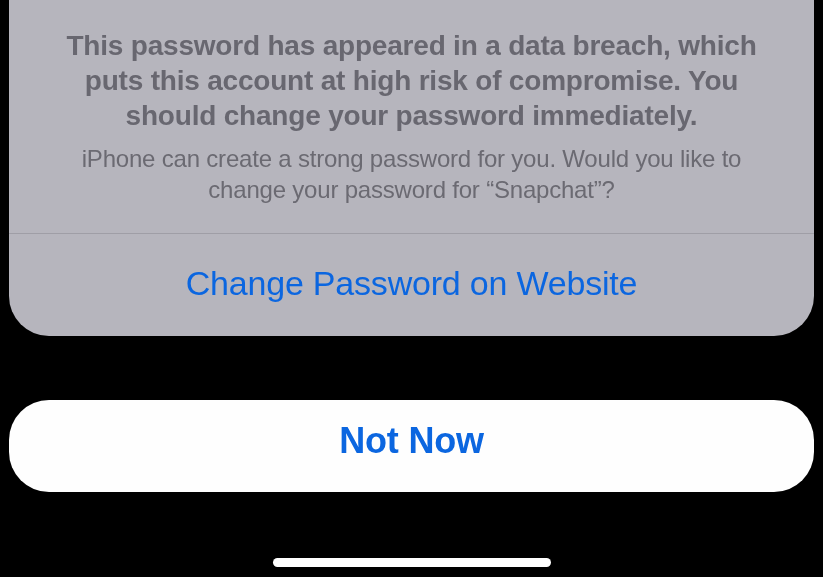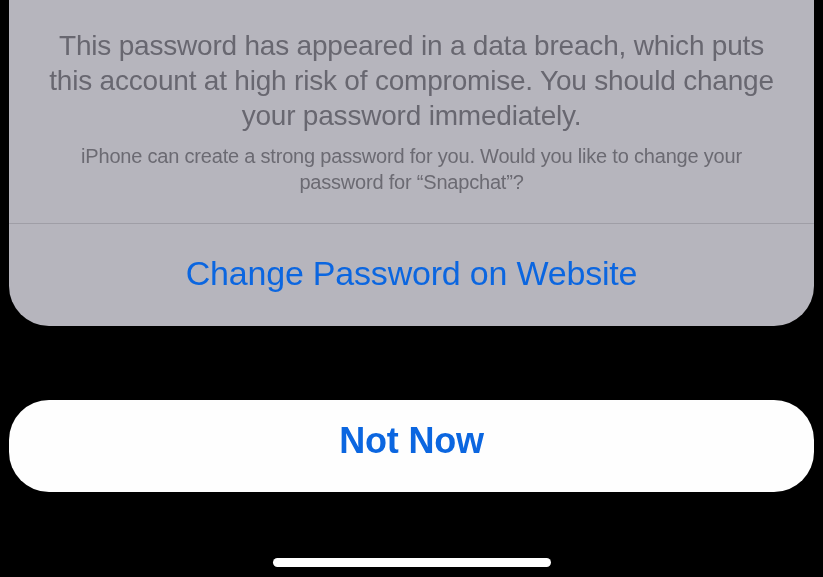--- a/index.html
+++ b/index.html
@@ -25,27 +25,27 @@
       border-bottom-right-radius: 40px;
       overflow: hidden;
     }
     .sheet-message {
       padding: 28px 34px 28px 34px;
       text-align: center;
     }
     .alert-title {
       color: #686770;
       font-size: 28px;
-      font-weight: 400;
+      font-weight: 700;
       line-height: 1.25;
       letter-spacing: -0.2px;
     }
     .alert-subtitle {
       color: #6b6a72;
-      font-size: 20px;
+      font-size: 24px;
       font-weight: 400;
       line-height: 1.3;
       margin-top: 10px;
       letter-spacing: -0.2px;
     }
     .divider {
       height: 1px;
       background: #9f9ea6;
       width: 100%;
     }

